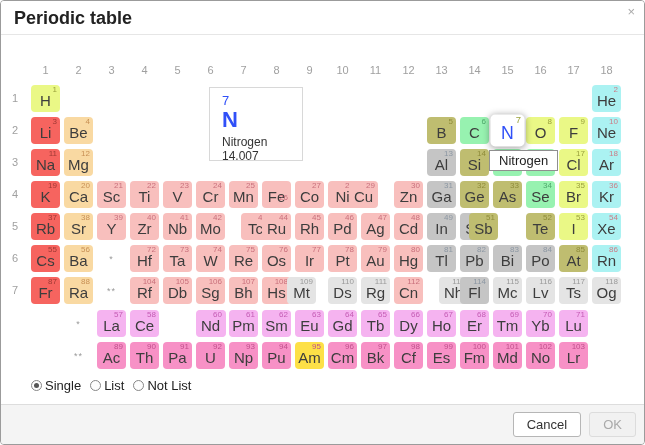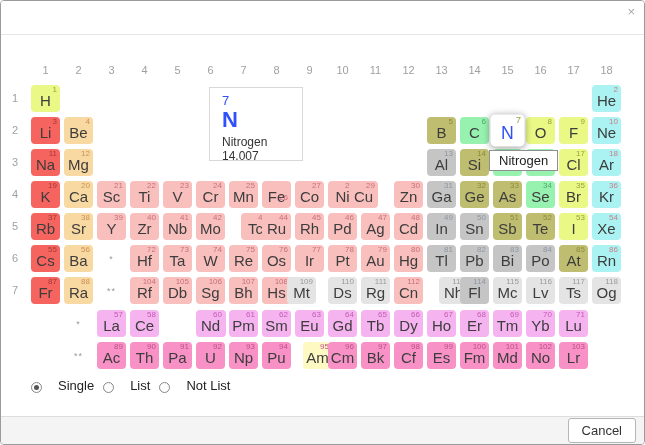--- a/index.html
+++ b/index.html
@@ -36,36 +36,37 @@
   }
   .infocard .inum{font-size:13px;color:#3050f8;}
   .infocard .isym{font-size:22px;font-weight:bold;color:#3050f8;line-height:1.1;}
   .infocard .iname{font-size:12px;color:#333;margin-top:3px;}
   .infocard .imass{font-size:12px;color:#333;}
   .tooltip{
     position:absolute;left:488px;top:149px;z-index:10;background:#fff;border:1px solid #8f8f8f;
     padding:2px 9px;font-size:13px;color:#222;white-space:nowrap;
   }
   .radios{position:absolute;left:30px;top:377px;display:flex;align-items:center;gap:9px;font-size:13px;color:#222;}
-  .radio-opt{display:flex;align-items:flex-end;gap:16px;cursor:pointer;}
+  .radio-opt{display:flex;align-items:center;gap:3px;cursor:pointer;}
   .rdot{width:11px;height:11px;border:1px solid #878787;border-radius:50%;background:#fdfdfd;position:relative;box-sizing:border-box;}
   .rdot.on::after{content:"";position:absolute;left:2px;top:2px;right:2px;bottom:2px;background:#555;border-radius:50%;}
   .footer{
-    position:absolute;left:0;right:0;bottom:0;height:28px;background:#f4f4f4;border-top:1px solid #ddd;
+    position:absolute;left:0;right:0;bottom:0;height:40px;background:#f4f4f4;border-top:1px solid #ddd;
     display:flex;align-items:center;justify-content:flex-end;gap:8px;padding-right:8px;box-sizing:border-box;
   }
   .btn{font-size:13px;padding:4px 13px;border-radius:3px;line-height:1.2;cursor:pointer;}
   .btn.cancel{background:#fff;border:1px solid #b6b6b6;color:#333;}
   .btn.ok{background:#f1f1f1;border:1px solid #dcdcdc;color:#a9a9a9;}
 </style>
 </head>
 <body>
 
 <div id="dialog">
   <div class="header">
+    <div class="title">Periodic table</div>
     <div class="close">×</div>
   </div>
 
 
   <div class="stage">
       <div class="glabel" style="left: 30px;">1</div>
       <div class="glabel" style="left: 63px;">2</div>
       <div class="glabel" style="left: 96px;">3</div>
       <div class="glabel" style="left: 129px;">4</div>
       <div class="glabel" style="left: 162px;">5</div>
@@ -286,21 +287,21 @@
         <span class="sym">Cd</span>
       </div>
       <div class="cell" style="left: 426px; top: 212px; background: rgb(197, 197, 197);">
         <span class="num" style="color: rgb(140, 151, 163);">49</span>
         <span class="sym">In</span>
       </div>
       <div class="cell" style="left: 459px; top: 212px; background: rgb(197, 197, 197);">
         <span class="num" style="color: rgb(140, 151, 163);">50</span>
         <span class="sym">Sn</span>
       </div>
-      <div class="cell" style="left: 492px; top: 212px; background: rgb(191, 189, 112);">
+      <div class="cell" style="left: 468px; top: 212px; background: rgb(191, 189, 112);">
         <span class="num" style="color: rgb(143, 140, 58);">51</span>
         <span class="sym">Sb</span>
       </div>
       <div class="cell" style="left: 525px; top: 212px; background: rgb(191, 189, 112);">
         <span class="num" style="color: rgb(143, 140, 58);">52</span>
         <span class="sym">Te</span>
       </div>
       <div class="cell" style="left: 558px; top: 212px; background: rgb(234, 248, 134);">
         <span class="num" style="color: rgb(154, 162, 60);">53</span>
         <span class="sym">I</span>
@@ -522,21 +523,21 @@
         <span class="sym">U</span>
       </div>
       <div class="cell" style="left: 228px; top: 341px; background: rgb(247, 145, 198);">
         <span class="num" style="color: rgb(192, 79, 140);">93</span>
         <span class="sym">Np</span>
       </div>
       <div class="cell" style="left: 261px; top: 341px; background: rgb(247, 145, 198);">
         <span class="num" style="color: rgb(192, 79, 140);">94</span>
         <span class="sym">Pu</span>
       </div>
-      <div class="cell" style="left: 294px; top: 341px; background: #fef9c3; margin-left: 8px;">
+      <div class="cell" style="left: 294px; top: 341px; background: #fde047;">
         <span class="num" style="color: rgb(192, 79, 140);">95</span>
         <span class="sym">Am</span>
       </div>
       <div class="cell" style="left: 327px; top: 341px; background: rgb(247, 145, 198);">
         <span class="num" style="color: rgb(192, 79, 140);">96</span>
         <span class="sym">Cm</span>
       </div>
       <div class="cell" style="left: 360px; top: 341px; background: rgb(247, 145, 198);">
         <span class="num" style="color: rgb(192, 79, 140);">97</span>
         <span class="sym">Bk</span>
@@ -586,14 +587,15 @@
         <div class="">List</div>
       </div>
       <div class="radio-opt">
         <div class="rdot"></div>
         <div class="">Not List</div>
       </div>
     </div>
 
   <div class="footer">
     <div class="btn cancel">Cancel</div>
+    <div class="btn ok">OK</div>
   </div>
 </div>
 
 </body></html>

